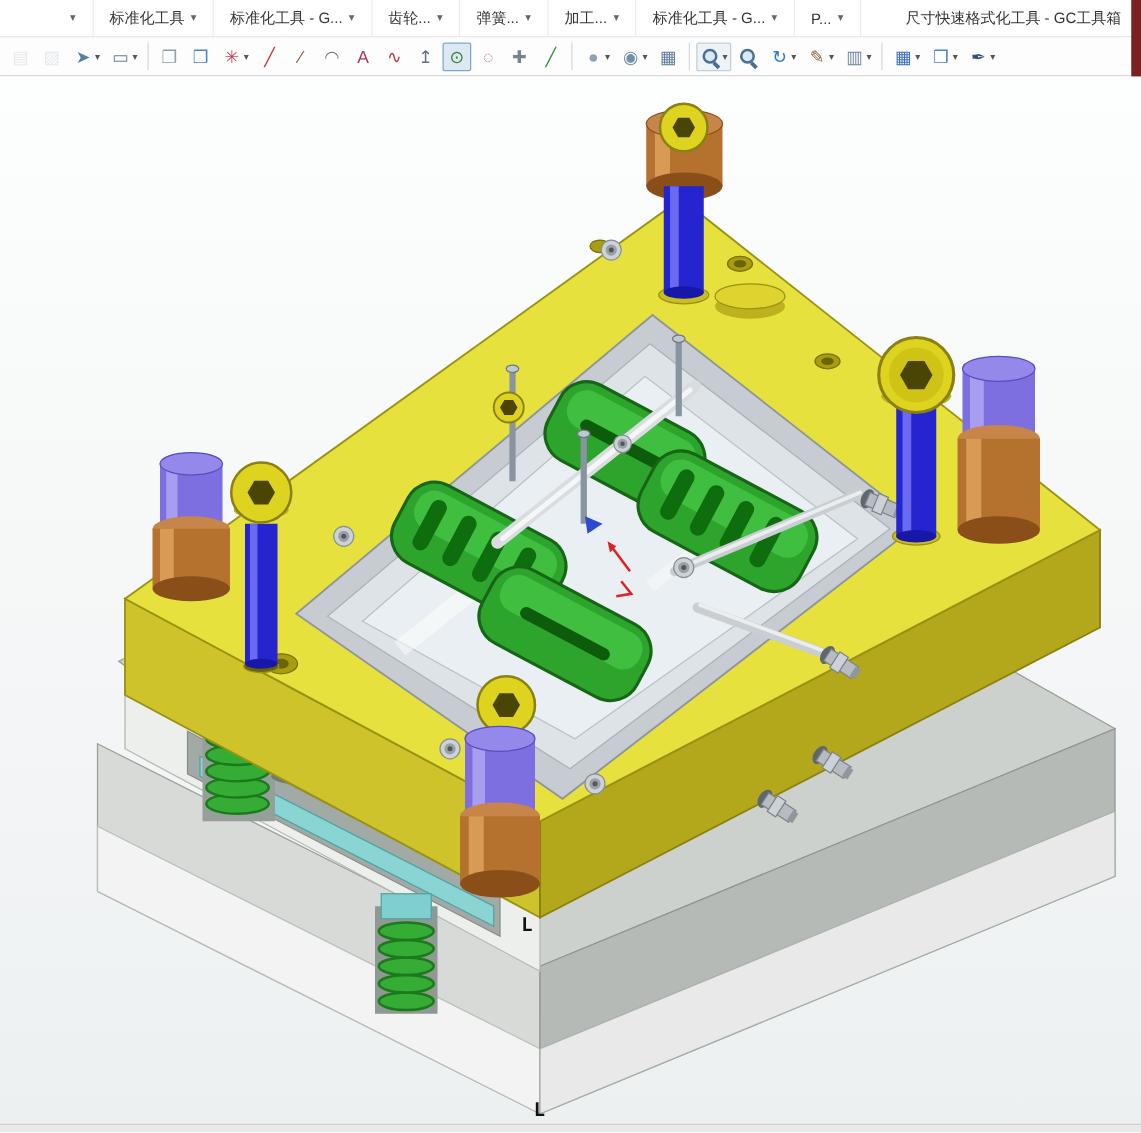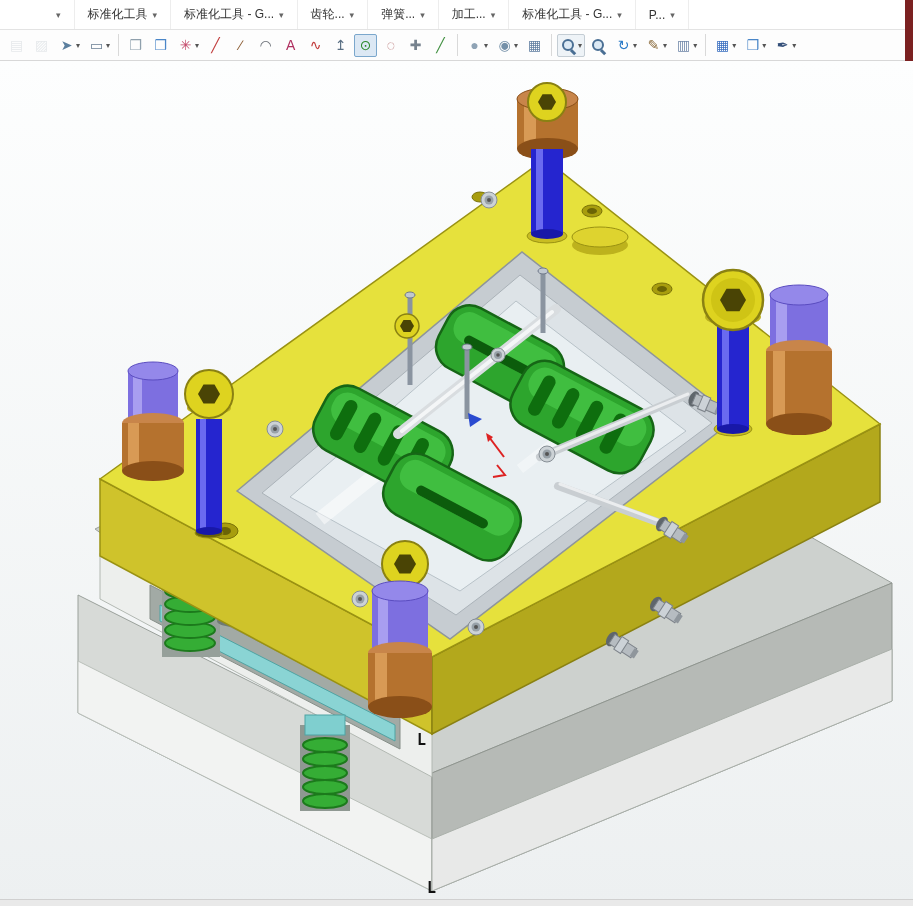--- a/index.html
+++ b/index.html
@@ -86,20 +86,23 @@
       <span>加工...</span>
       <span class="dd">▾</span>
     </div>
     <div class="menu-item">
       <span>标准化工具 - G...</span>
       <span class="dd">▾</span>
     </div>
     <div class="menu-item">
       <span>P...</span>
       <span class="dd">▾</span>
+    </div>
+    <div class="menu-item right">
+      <span>尺寸快速格式化工具 - GC工具箱</span>
     </div>
   </div>
 <div class="icon-bar">
     <div class="tool disabled">
       <span class="glyph" style="color: rgb(195, 204, 210);">▤</span>
     </div>
     <div class="tool disabled">
       <span class="glyph" style="color: rgb(195, 204, 210);">▨</span>
     </div>
     <div class="tool">

